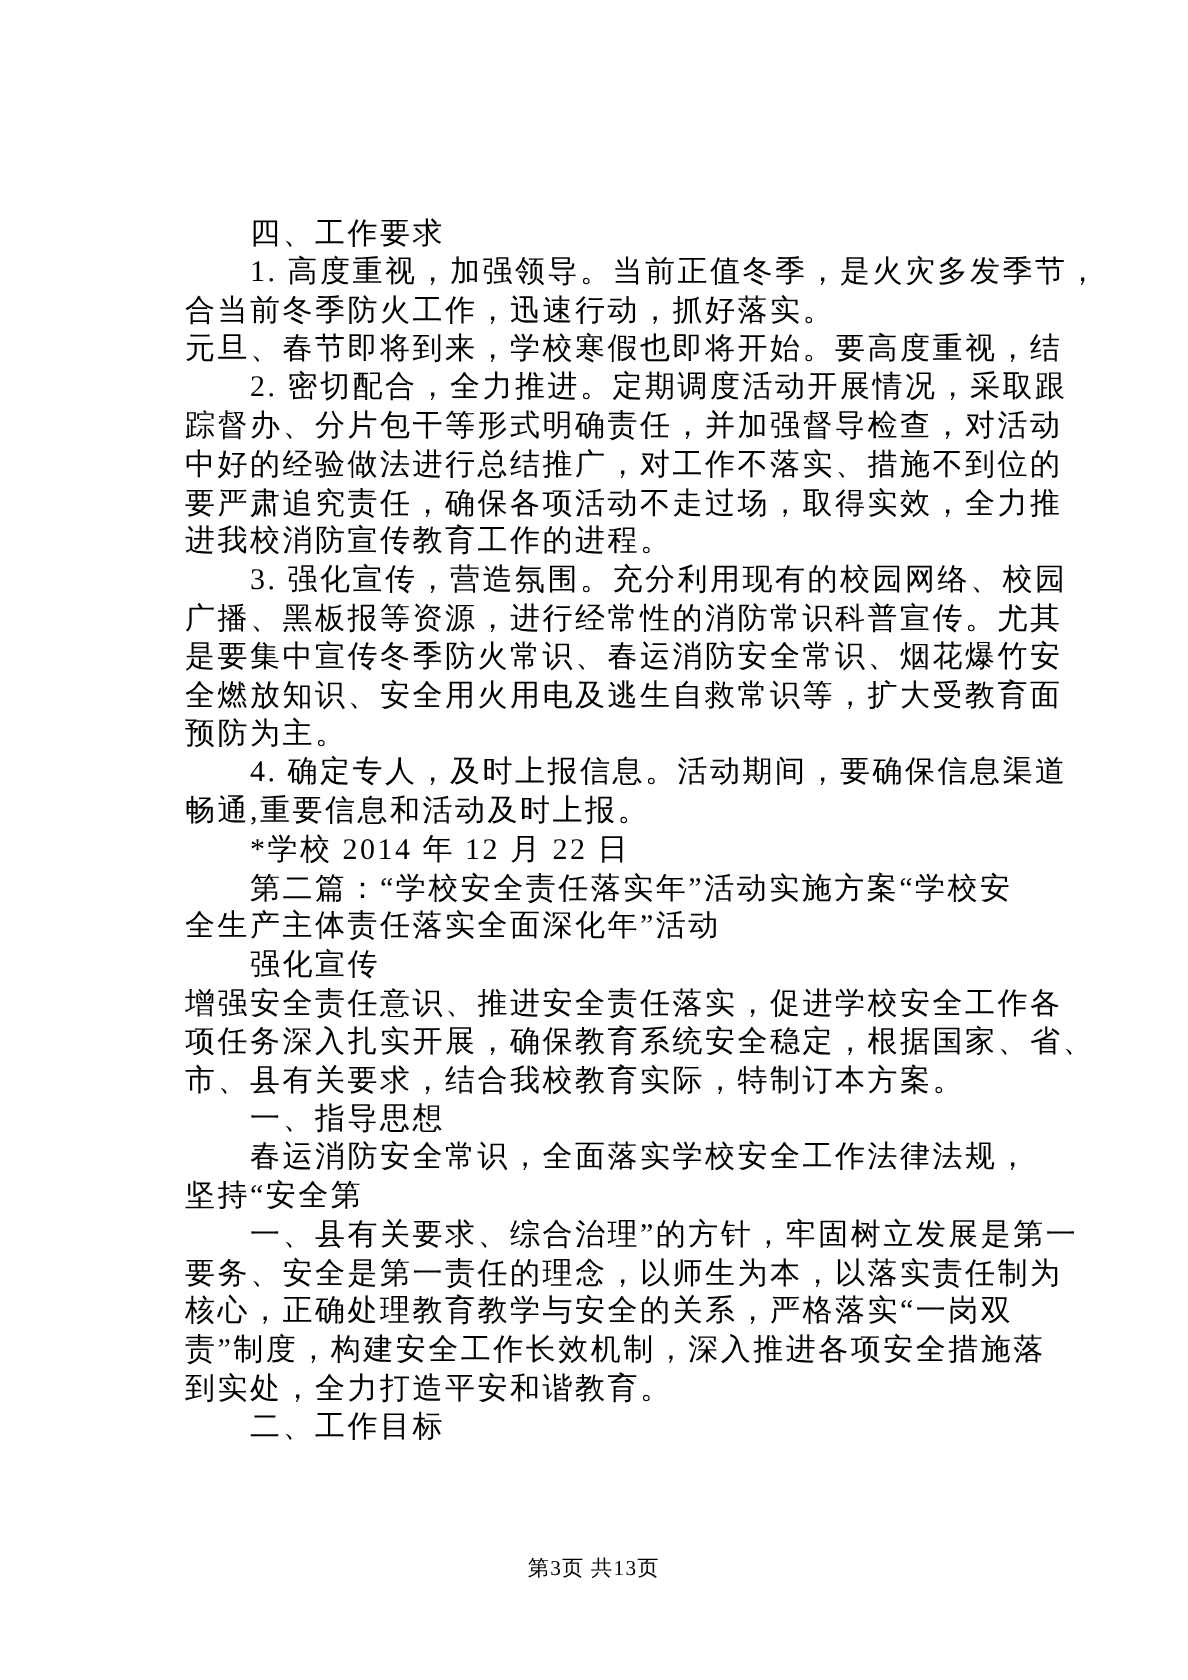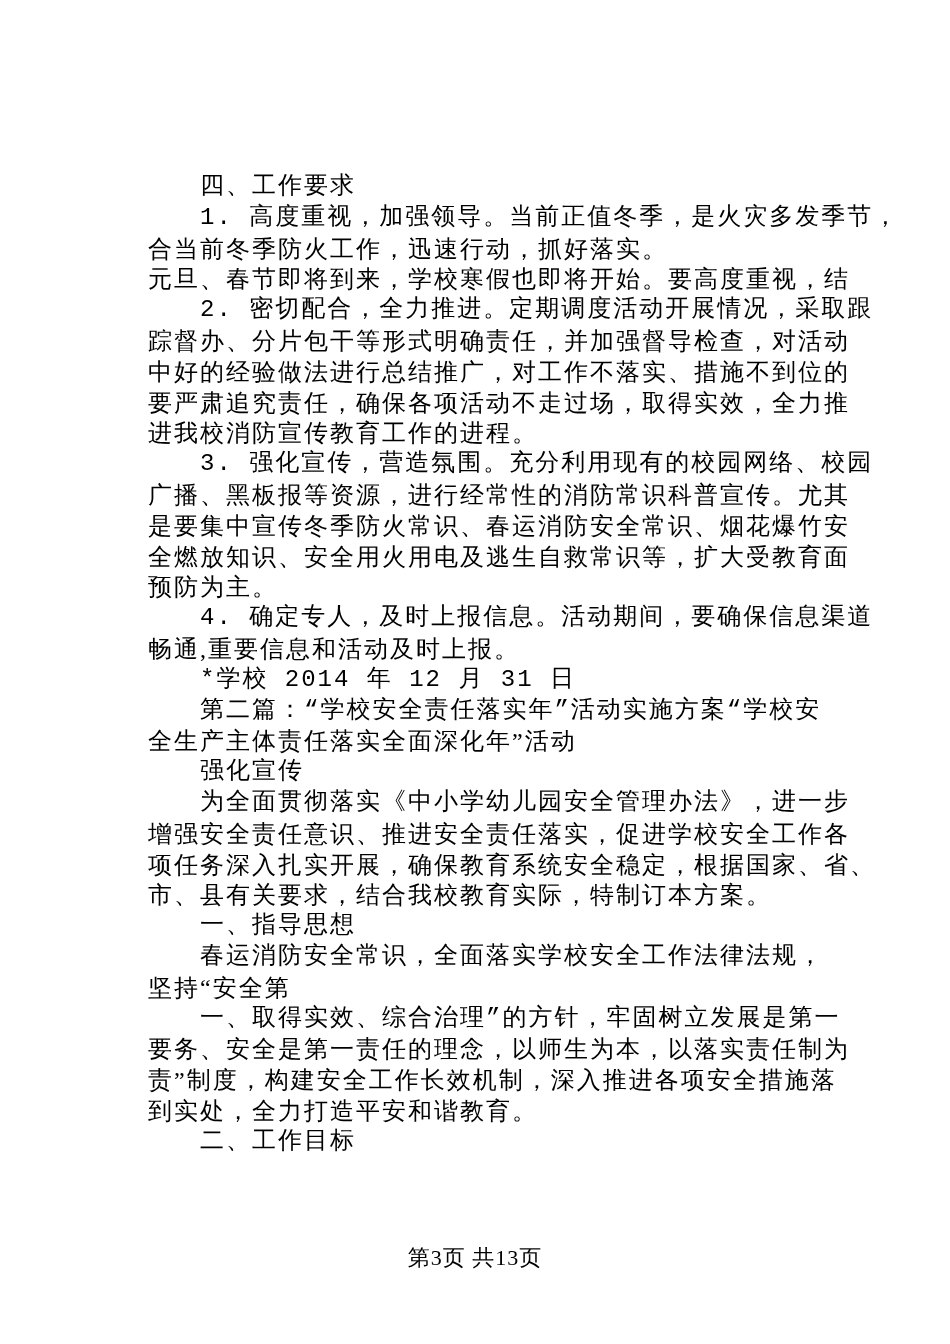--- a/index.html
+++ b/index.html
@@ -26,29 +26,28 @@
   .line {
     display: block;
     font-size: 24px;
     line-height: 30.8px;
     height: 30.8px;
     letter-spacing: 2px;
     white-space: nowrap;
   }
   .line.first {
     text-indent: 52px; 
-    font-family: Liberation Mono, monospace;
   }
   .footer {
     position: absolute;
     top: 1243px;
     left: 0;
     width: 950px;
     text-align: center;
-    font-size: 22px;
+    font-size: 17px;
     letter-spacing: 1px;
   }
 </style>
 </head>
 <body>
 
 <div class="page">
   <div class="content">
       <div class="line first">四、工作要求</div>
       <div class="line first">1. 高度重视，加强领导。当前正值冬季，是火灾多发季节，</div>
@@ -59,31 +58,31 @@
       <div class="line">中好的经验做法进行总结推广，对工作不落实、措施不到位的</div>
       <div class="line">要严肃追究责任，确保各项活动不走过场，取得实效，全力推</div>
       <div class="line">进我校消防宣传教育工作的进程。</div>
       <div class="line first">3. 强化宣传，营造氛围。充分利用现有的校园网络、校园</div>
       <div class="line">广播、黑板报等资源，进行经常性的消防常识科普宣传。尤其</div>
       <div class="line">是要集中宣传冬季防火常识、春运消防安全常识、烟花爆竹安</div>
       <div class="line">全燃放知识、安全用火用电及逃生自救常识等，扩大受教育面</div>
       <div class="line">预防为主。</div>
       <div class="line first">4. 确定专人，及时上报信息。活动期间，要确保信息渠道</div>
       <div class="line">畅通,重要信息和活动及时上报。</div>
-      <div class="line first">*学校 2014 年 12 月 31 日</div>
+      <div class="line first">*学校 2014 年 12 月 22 日</div>
       <div class="line first">第二篇：“学校安全责任落实年”活动实施方案“学校安</div>
       <div class="line">全生产主体责任落实全面深化年”活动</div>
       <div class="line first">强化宣传</div>
-      <div class="line first">为全面贯彻落实《中小学幼儿园安全管理办法》，进一步</div>
       <div class="line">增强安全责任意识、推进安全责任落实，促进学校安全工作各</div>
       <div class="line">项任务深入扎实开展，确保教育系统安全稳定，根据国家、省、</div>
       <div class="line">市、县有关要求，结合我校教育实际，特制订本方案。</div>
       <div class="line first">一、指导思想</div>
       <div class="line first">春运消防安全常识，全面落实学校安全工作法律法规，</div>
       <div class="line">坚持“安全第</div>
-      <div class="line first">一、取得实效、综合治理”的方针，牢固树立发展是第一</div>
+      <div class="line first">一、县有关要求、综合治理”的方针，牢固树立发展是第一</div>
       <div class="line">要务、安全是第一责任的理念，以师生为本，以落实责任制为</div>
+      <div class="line">核心，正确处理教育教学与安全的关系，严格落实“一岗双</div>
       <div class="line">责”制度，构建安全工作长效机制，深入推进各项安全措施落</div>
       <div class="line">到实处，全力打造平安和谐教育。</div>
       <div class="line first">二、工作目标</div>
     </div>
   <div class="footer">第3页 共13页</div>
 </div>
 
 </body></html>

